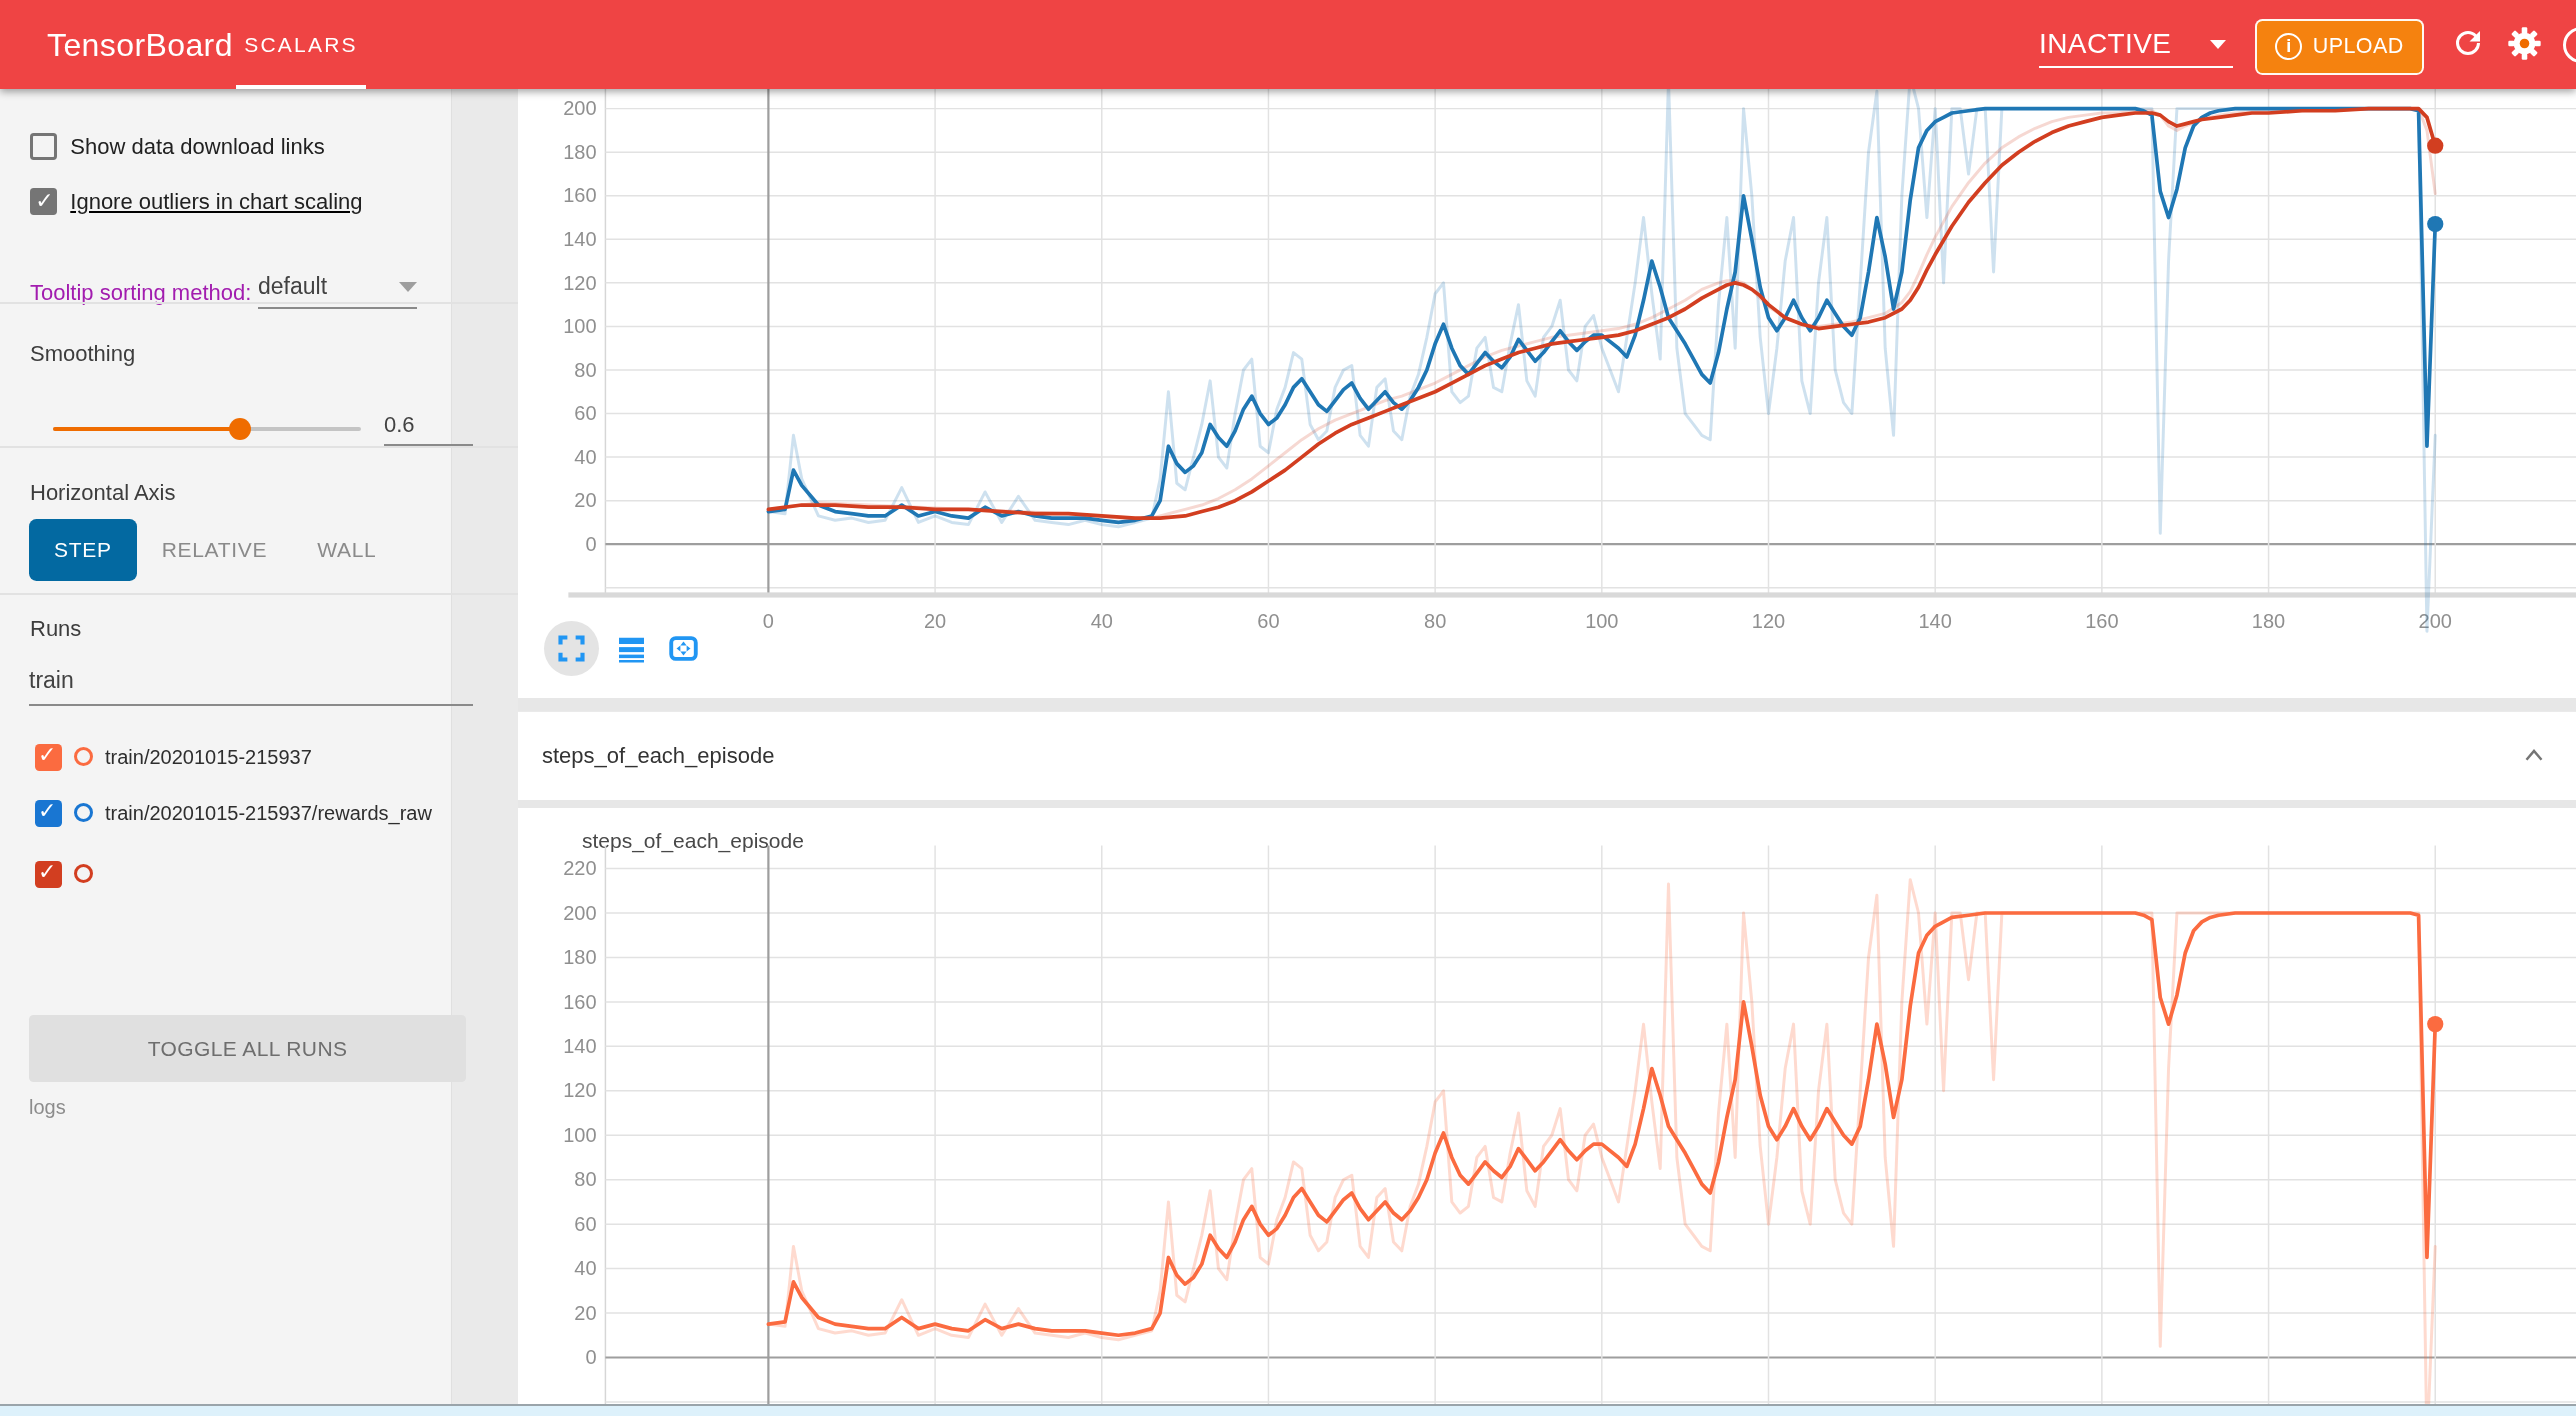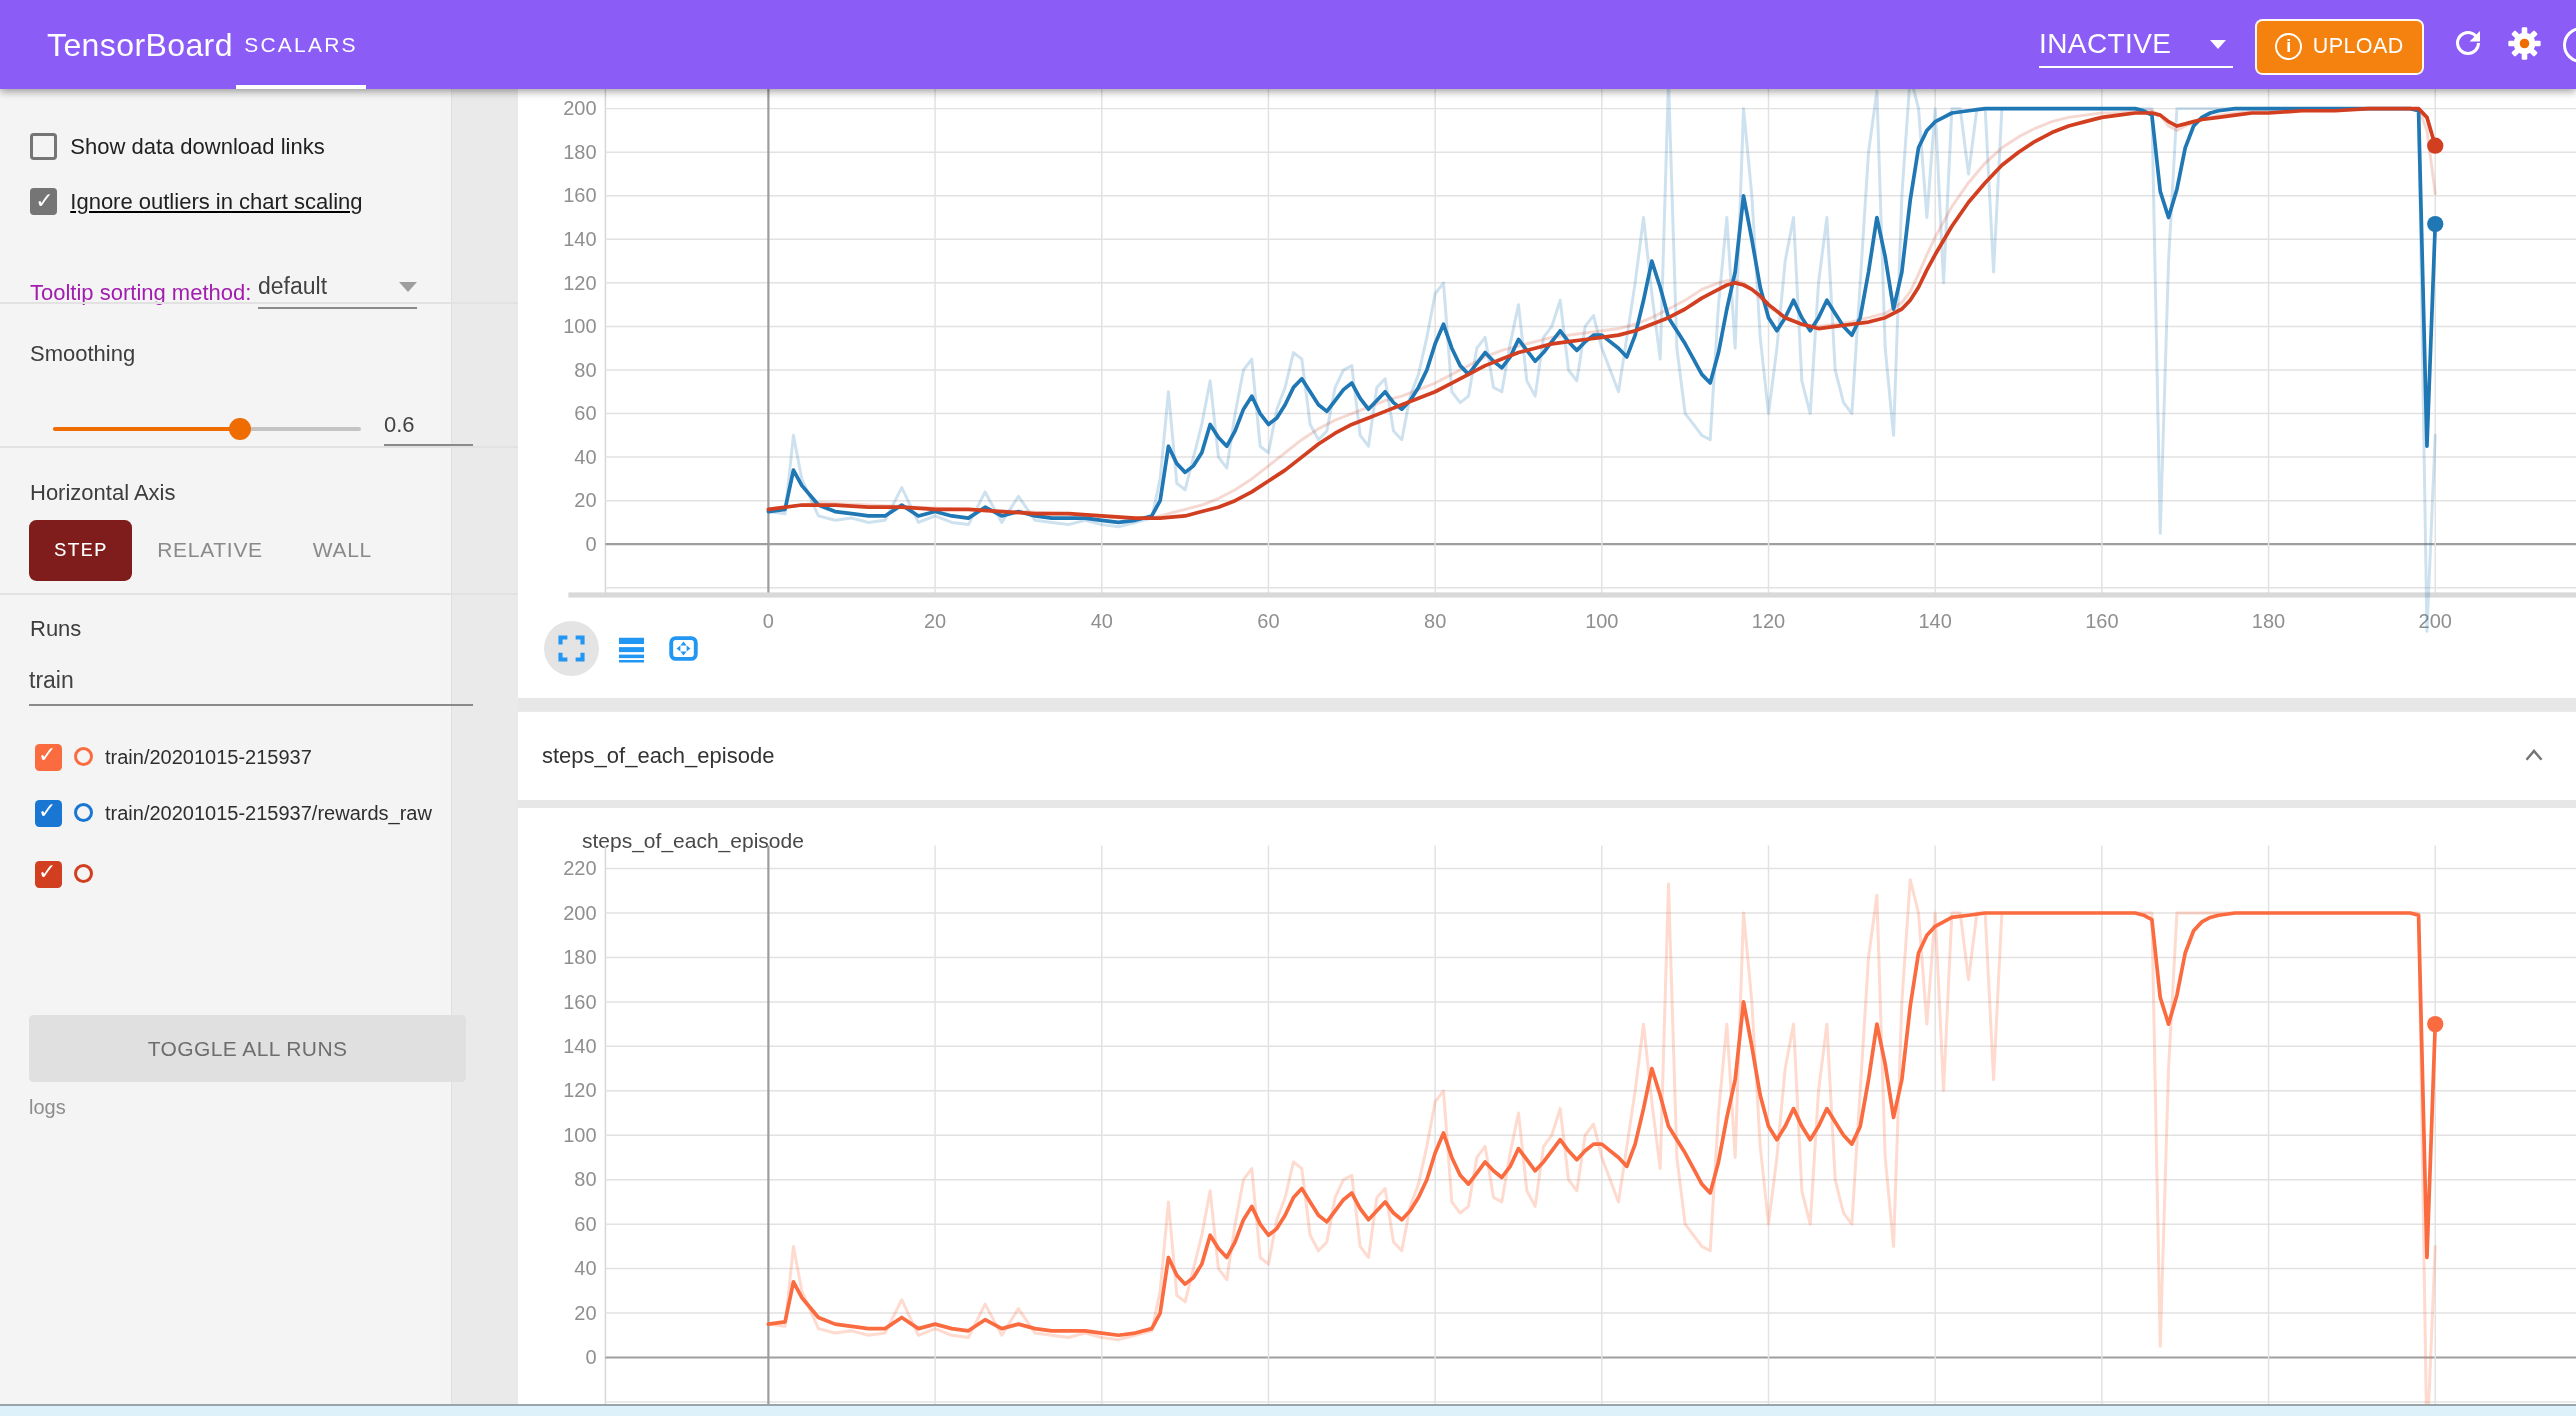--- a/index.html
+++ b/index.html
@@ -1,21 +1,21 @@
 <!DOCTYPE html>
 <html style="font-size:12px"><head>
 <meta charset="utf-8">
 <style>
   * { box-sizing: border-box; margin: 0; padding: 0; }
   html,body { background:#eaeaea; }
   body { font-family:"Liberation Sans","DejaVu Sans",sans-serif; }
   #app { position:relative; width:2576px; height:1416px; overflow:hidden; background:#eaeaea; }
 
   
-  header { position:absolute; left:0; top:0; width:2576px; height:89px; background:#8b5cf6;
+  header { position:absolute; left:0; top:0; width:2576px; height:89px; background:#ef4444;
            box-shadow:0 3px 7.4px rgba(0,0,0,.35); z-index:50; }
   .tb-title { position:absolute; left:47px; top:27px; color:#fff; font-size:32px; font-weight:500; letter-spacing:0.4px; }
   .tab { position:absolute; left:236px; top:0; height:89px; width:130px; display:flex; align-items:center; justify-content:center;
          color:#fff; font-size:21px; font-weight:500; letter-spacing:2.2px; cursor:pointer; }
   .tab-underline { position:absolute; left:0; bottom:0; width:100%; height:4.4px; background:#fff; }
   .hdr-status { position:absolute; left:2039px; top:22px; width:194px; height:46px; color:#fff; font-size:28px;
                 display:flex; align-items:center; letter-spacing:0.4px; border-bottom:2.2px solid #fff; cursor:pointer; }
   .caret-down { width:0; height:0; border-left:8.1px solid transparent; border-right:8.1px solid transparent;
                 border-top:9.6px solid #fff; margin-left:auto; margin-right:7.4px; }
   .upload-btn { position:absolute; left:2255px; top:18.5px; width:169px; height:56px; background:#f5820f;
@@ -42,21 +42,21 @@
   .divider { position:absolute; left:0; width:518px; height:1.5px; background:#e2e2e2; }
   .slider-track { position:absolute; left:53px; top:427px; width:308px; height:3.7px; background:#c4c4c4; border-radius:2.2px; }
   .slider-fill { position:absolute; left:0; top:0; height:3.7px; width:185px; background:#ef6c00; border-radius:2.2px; }
   .slider-thumb { position:absolute; left:176px; top:-9px; width:22px; height:22px; border-radius:50%; background:#ef6c00; cursor:pointer; }
   .sm-value { position:absolute; left:384px; top:412px; width:89px; }
   .sm-value input { width:89px; border:none; border-bottom:2.2px solid #8a8a8a; background:transparent;
                     font-size:22px; color:#424242; padding-bottom:6px; outline:none;
                     font-family:"Liberation Sans","DejaVu Sans",sans-serif; }
   .axis-btns { position:absolute; left:29px; top:518px; display:flex; align-items:center; }
   .axis-btn { font-size:21px; color:#8a8a8a; letter-spacing:0.7px; padding:19px 25px; border-radius:7.4px; cursor:pointer; }
-  .axis-btn.sel { background:#7f1d1d; color:#fff;font-family:Liberation Mono, monospace; }
+  .axis-btn.sel { background:#0369a1; color:#fff; }
   .run-filter { position:absolute; left:29px; top:667px; width:444px; }
   .run-filter input { width:444px; border:none; border-bottom:2.2px solid #8a8a8a; background:transparent;
                       font-size:23px; color:#424242; padding-bottom:10.4px; outline:none;
                       font-family:"Liberation Sans","DejaVu Sans",sans-serif; }
   .runrow { position:absolute; left:35px; display:flex; align-items:flex-start; gap:12px; cursor:pointer; }
   .runcb { width:27px; height:27px; border-radius:4.4px; position:relative; flex:0 0 auto; }
   .runcb::after { content:"✓"; position:absolute; left:3px; top:-2.2px; color:#fff; font-size:22px; font-weight:bold; }
   .runcircle { width:19px; height:19px; border-radius:50%; border:3px solid #000; margin-top:3px; flex:0 0 auto; background:transparent; }
   .runlabel { font-size:20px; color:#2e2e2e; line-height:27px; max-width:370px; word-break:break-all; }
   .toggle-btn { position:absolute; left:29px; top:926px; width:437px; height:67px; background:#e0e0e0; border:none;

